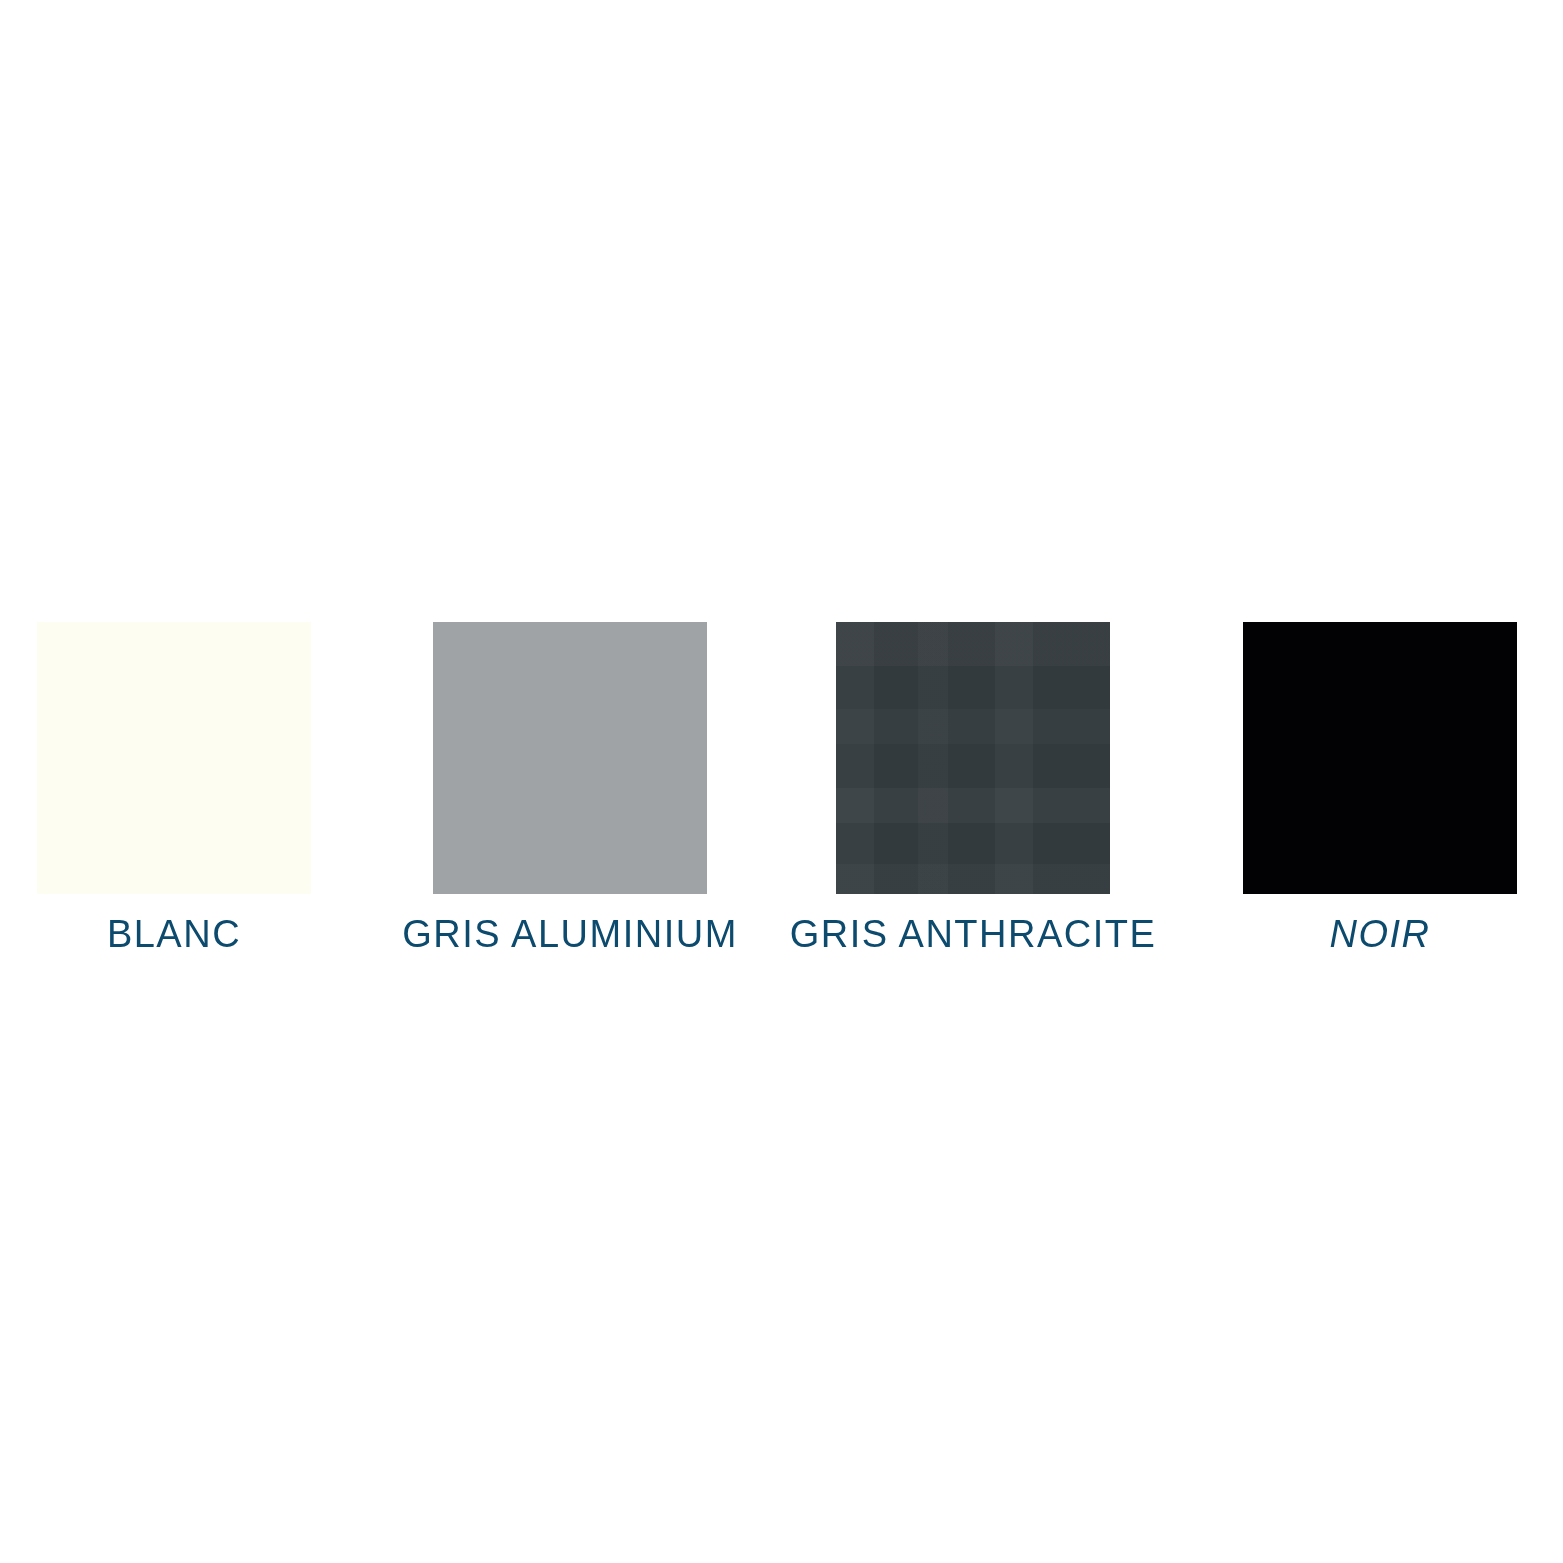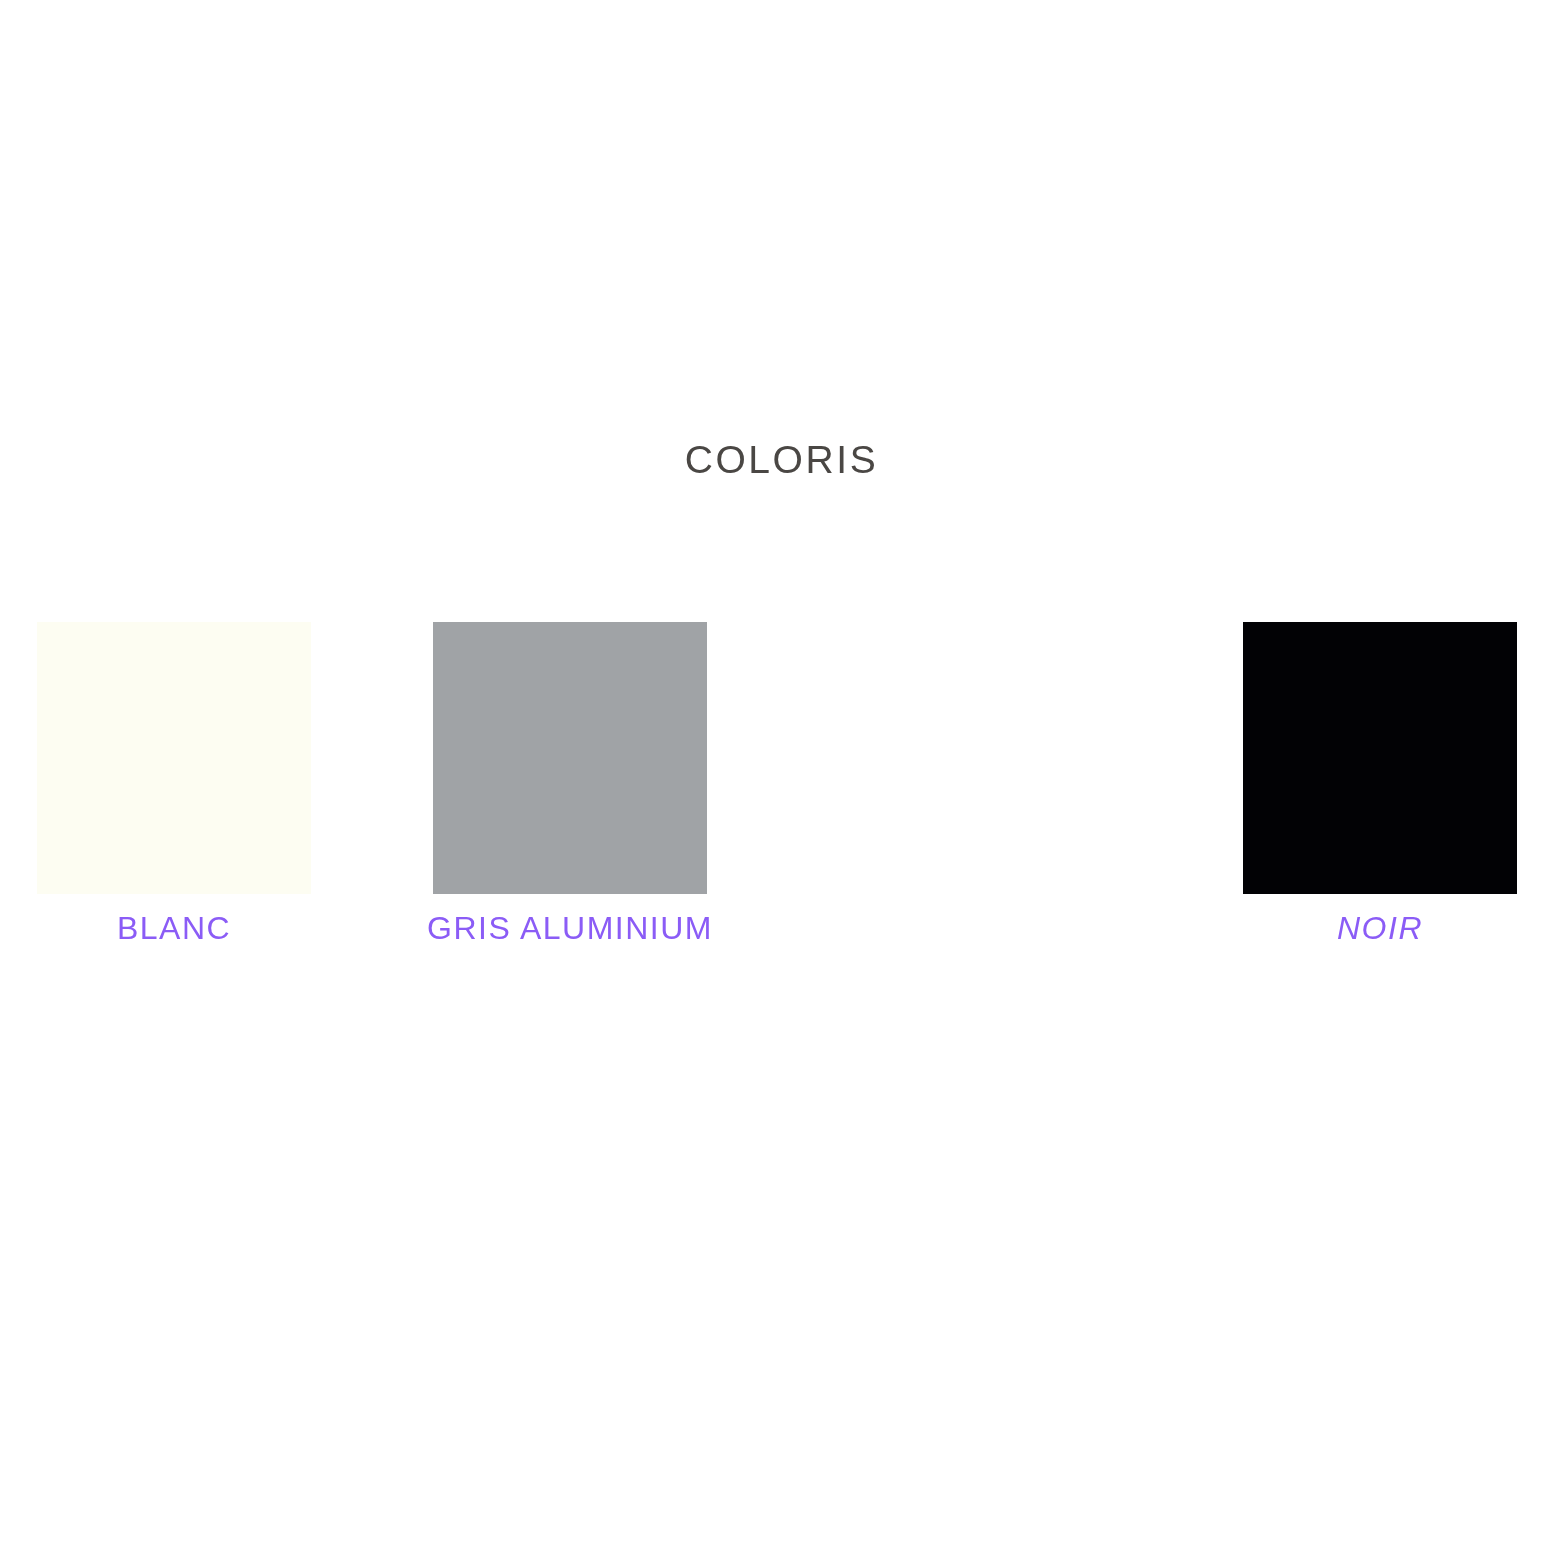--- a/index.html
+++ b/index.html
@@ -74,55 +74,58 @@
       linear-gradient(90deg, rgba(255,255,255,0.030) 0 14%, rgba(0,0,0,0) 14% 30%,
                       rgba(255,255,255,0.022) 30% 41%, rgba(0,0,0,0) 41% 58%,
                       rgba(255,255,255,0.030) 58% 72%, rgba(0,0,0,0) 72% 100%),
       linear-gradient(0deg, rgba(255,255,255,0.024) 0 11%, rgba(0,0,0,0) 11% 26%,
                       rgba(255,255,255,0.030) 26% 39%, rgba(0,0,0,0) 39% 55%,
                       rgba(255,255,255,0.020) 55% 68%, rgba(0,0,0,0) 68% 84%,
                       rgba(255,255,255,0.026) 84% 100%);
   }
 
   .swatch-label {
-    margin-top: 14px;
+    margin-top: 20px;
     width: 274px;
     text-align: center;
-    font-size: 32px;
+    font-size: 38px;
     font-weight: 400;
     letter-spacing: 1.5px;
-    color: #8b5cf6;
+    color: #0c4a6e;
     line-height: 40px;
     white-space: nowrap;
   }
   
   .swatch-label.wide {
     width: 400px;
     margin-left: -63px;
   }
 </style>
 </head>
 <body>
 
 <div class="page">
 
-  <div class="section-title">COLORIS</div>
 
   <div class="swatch-row">
 
     <div class="swatch-cell c0">
       <div class="swatch-chip" style="background-color: rgb(253, 253, 242);"></div>
       <div class="swatch-label">BLANC</div>
     </div>
 
     <div class="swatch-cell c1">
       <div class="swatch-chip" style="background-color: rgb(160, 163, 166);"></div>
       <div class="swatch-label wide">GRIS ALUMINIUM</div>
     </div>
 
+    <div class="swatch-cell c2">
+      <div class="swatch-chip mottled" style="background-color: rgb(51, 58, 62);"></div>
+      <div class="swatch-label wide">GRIS ANTHRACITE</div>
+    </div>
 
     <div class="swatch-cell c3">
       <div class="swatch-chip" style="background-color: rgb(2, 2, 5);"></div>
       <div class="swatch-label">NOIR</div>
     </div>
 
   </div>
 </div>
 
 </body></html>

